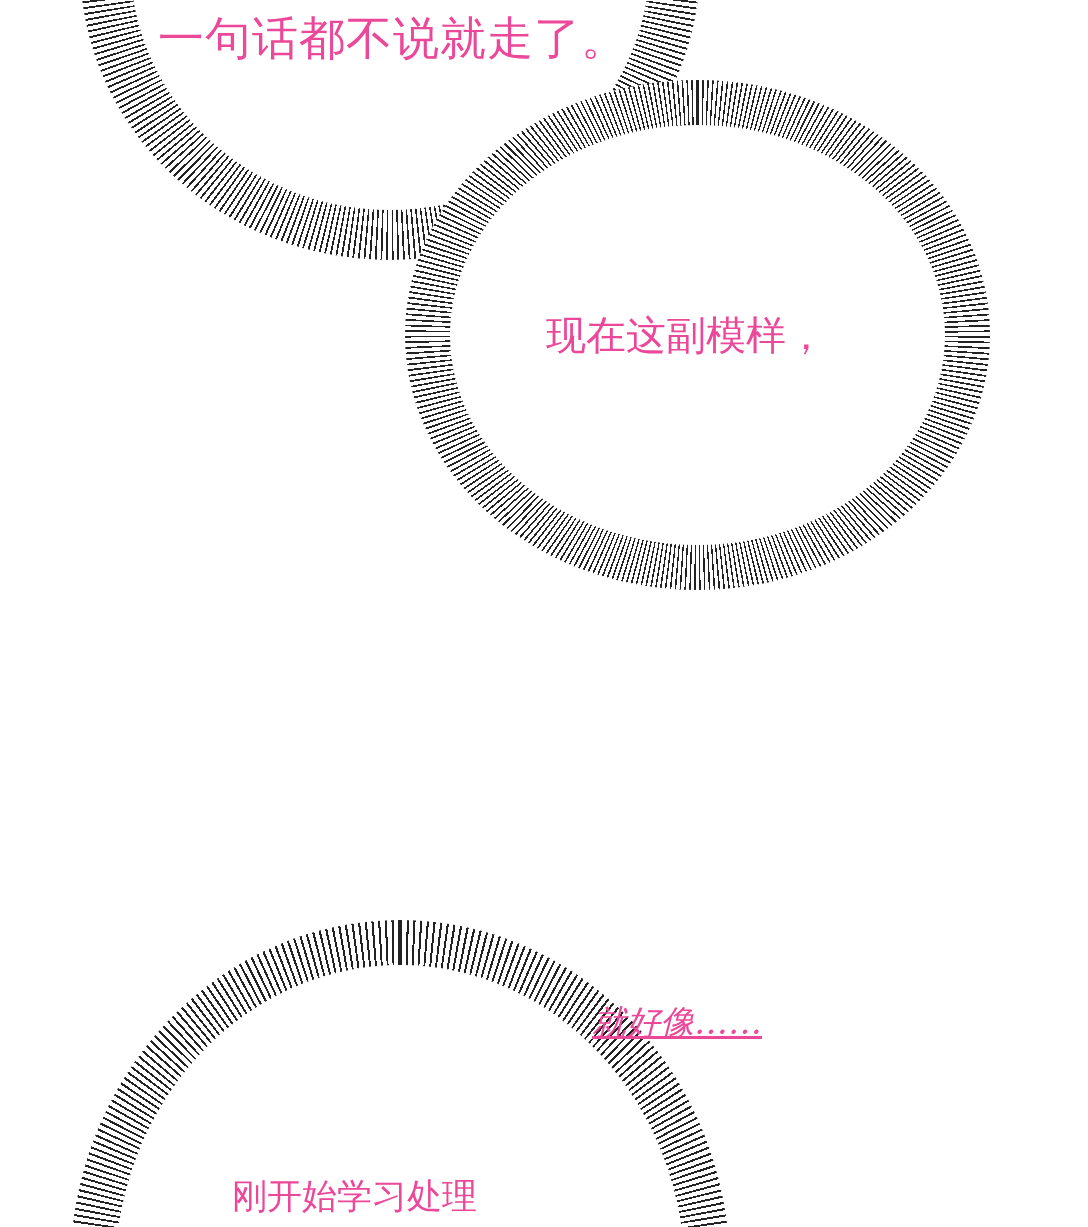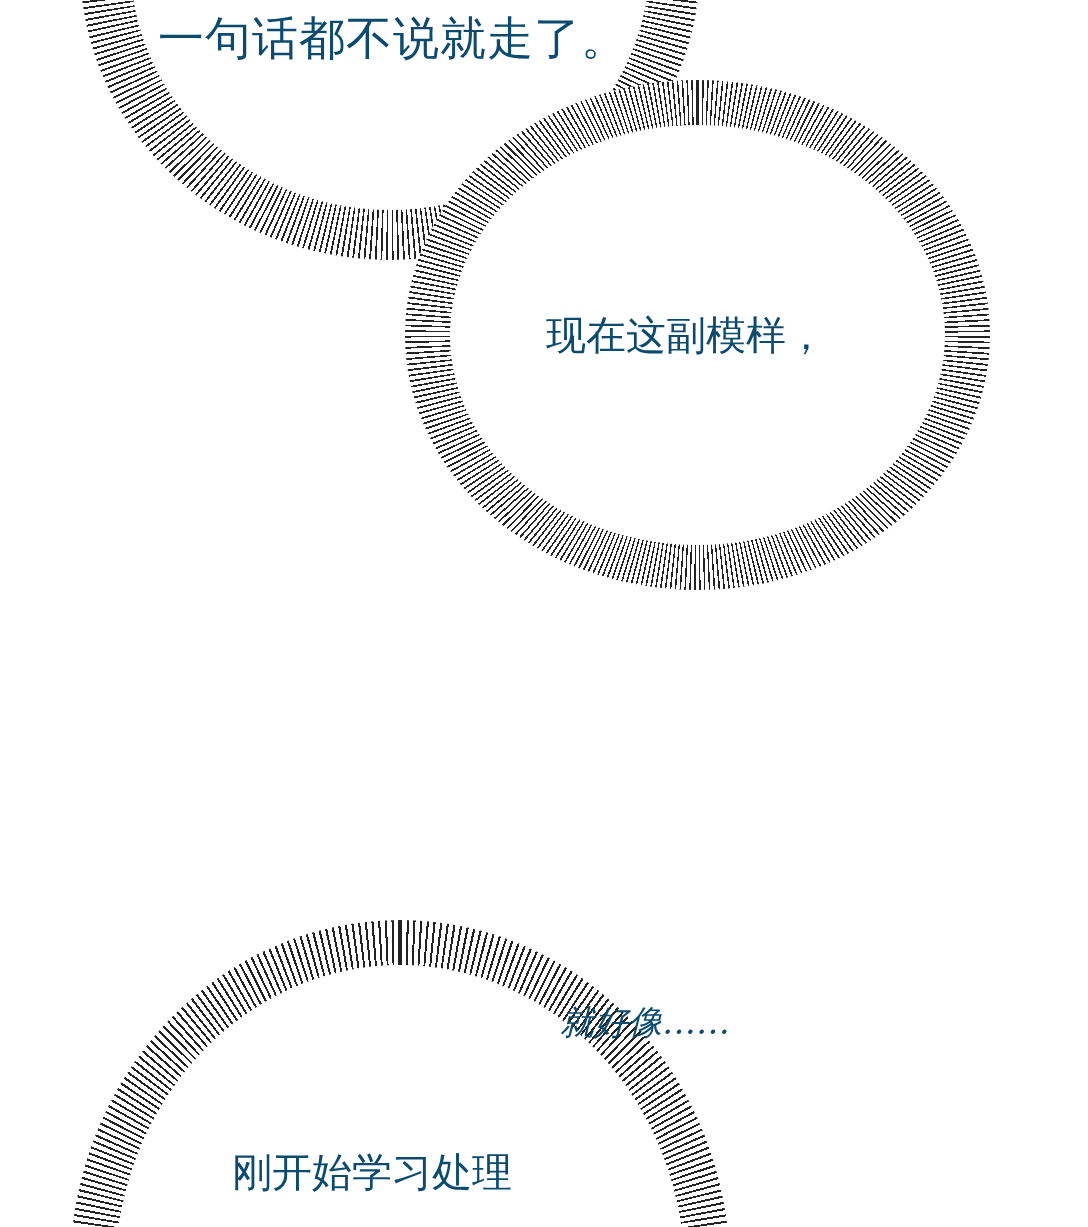--- a/index.html
+++ b/index.html
@@ -1,25 +1,25 @@
 <!DOCTYPE html>
 <html><head>
 <meta charset="utf-8">
 <style>
   html,body{margin:0;padding:0;background:#fff;}
   body{width:1088px;height:1227px;position:relative;overflow:hidden;font-family:"DejaVu Sans",sans-serif;}
   .fringe{position:absolute;border-radius:50%;
     background:repeating-conic-gradient(#222 0deg 0.35deg, #fff 0.35deg 1.1deg);
   }
   .fringe-mask{position:absolute;border-radius:50%;background:#fff;}
-  .txt{position:absolute;color:#0c4a6e;white-space:nowrap;}
+  .txt{position:absolute;color:#ec4899;white-space:nowrap;}
   .t1{left:158px;top:8px;font-size:46px;letter-spacing:1px;}
   .t2{left:546px;top:308px;font-size:40px;}
-  .t3{left:560px;top:1000px;font-size:34px;font-style:italic;font-family:"DejaVu Serif",serif;}
-  .t4{left:232px;top:1144px;font-size:40px;line-height:56px;white-space:normal;width:380px;}
+  .t3{left:592px;top:1000px;font-size:34px;font-style:italic;font-family:"DejaVu Serif",serif;text-decoration:underline;}
+  .t4{left:232px;top:1168px;font-size:35px;line-height:56px;white-space:normal;width:380px;}
 </style>
 </head>
 <body>
 
 <div class="fringe" style="left:80px;top:-330px;width:620px;height:590px;"></div>
 <div class="fringe-mask" style="left:130px;top:-290px;width:520px;height:500px;"></div>
 
 <div class="fringe" style="left:405px;top:80px;width:585px;height:510px;"></div>
 <div class="fringe-mask" style="left:450px;top:125px;width:495px;height:420px;"></div>
 

